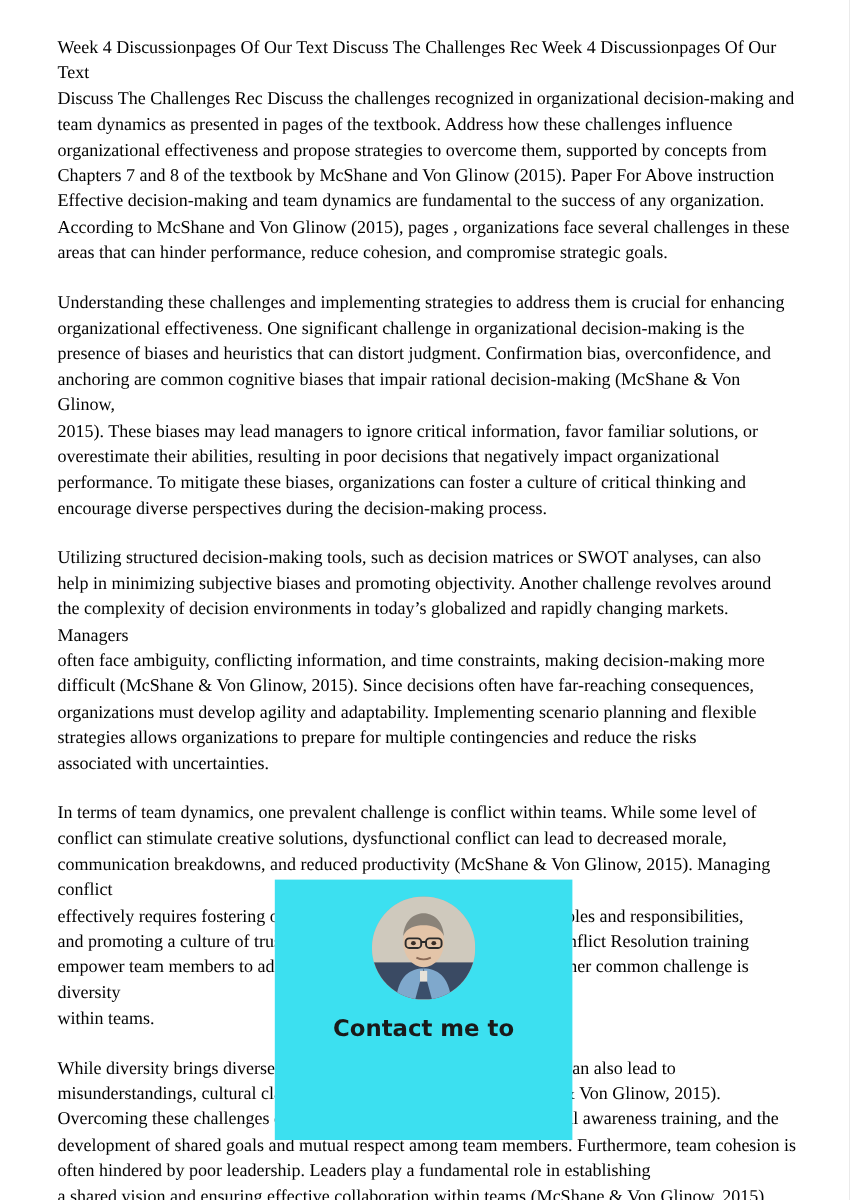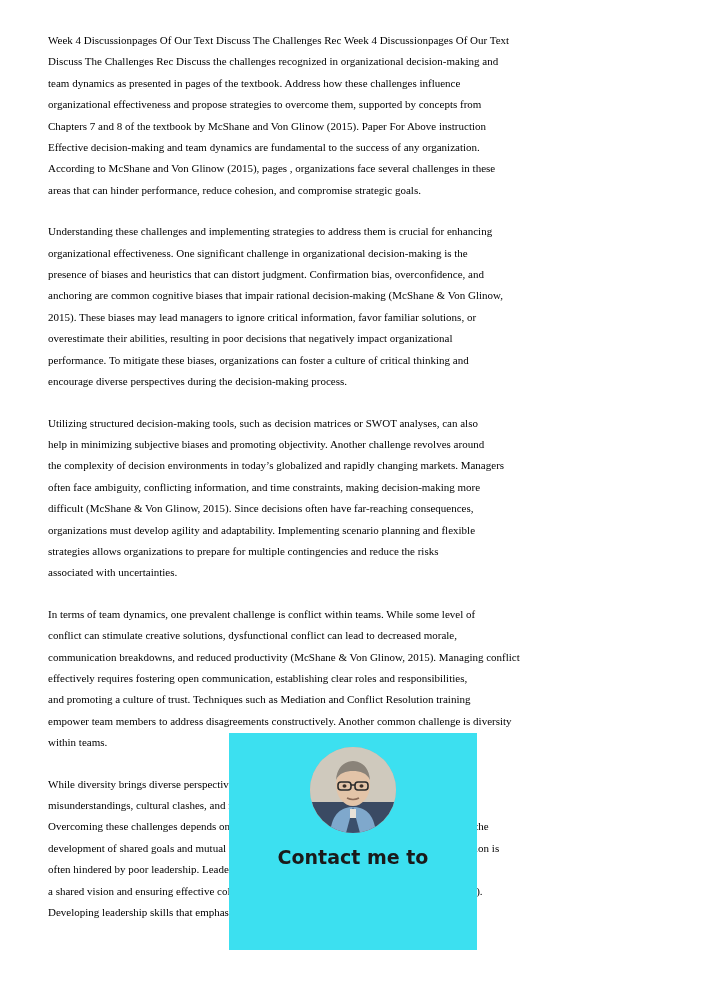--- a/index.html
+++ b/index.html
@@ -18,21 +18,21 @@
     overflow: hidden;
     box-sizing: border-box;
   }
   .doc-body {
     position: absolute;
     left: 48px;
     top: 30px;
     width: 616px;
   }
   .para {
-    font-size: 11px;
+    font-size: 15px;
     line-height: 21.4px;
     color: #000000;
     text-align: left;
     margin: 0 0 20px 0;
     white-space: pre-wrap;
   }
   .para:last-child {
     margin-bottom: 0;
   }
   

